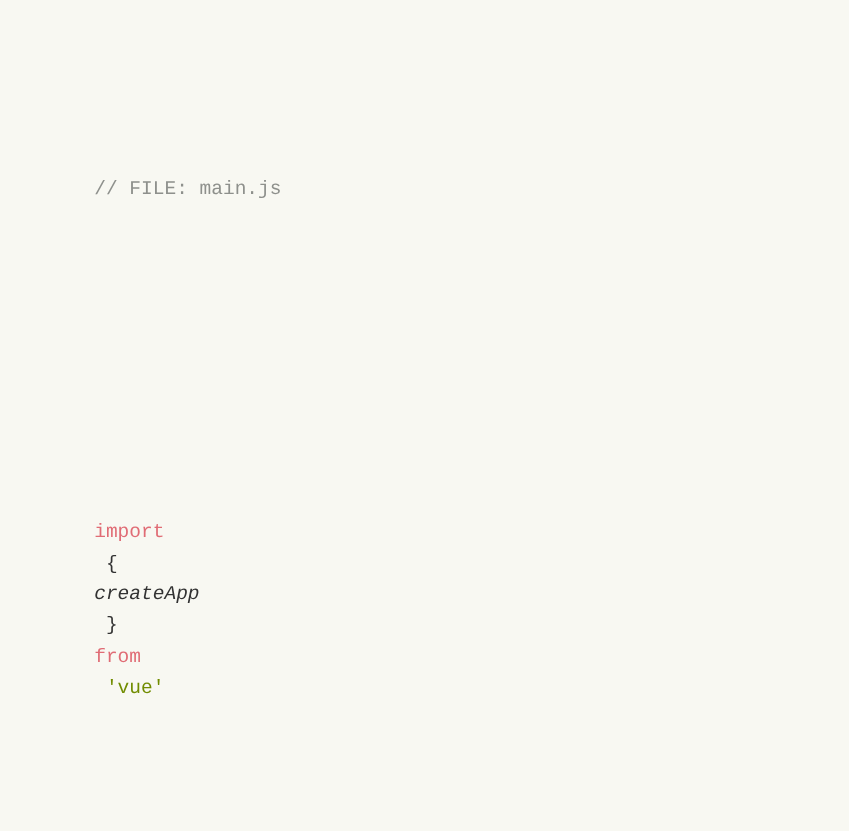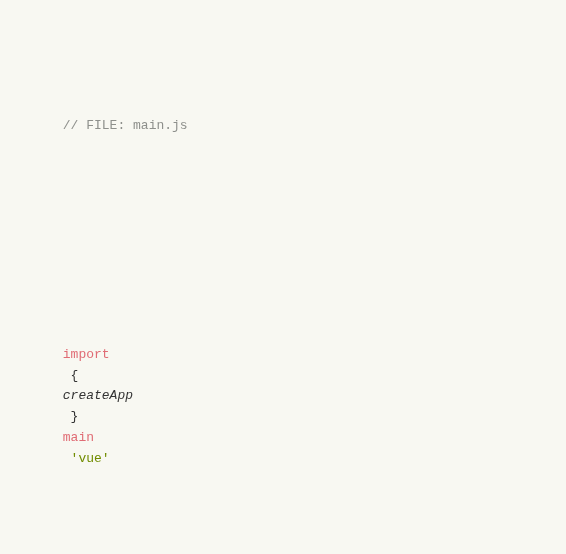--- a/index.html
+++ b/index.html
@@ -54,21 +54,21 @@
     </span>
 
     <span class="line"> </span>
 
     
     <span class="line">
       <span class="import-keyword">import</span>
       <span class="punctuation"> { </span>
       <span class="identifier">createApp</span>
       <span class="punctuation"> } </span>
-      <span class="from-keyword">main</span>
+      <span class="from-keyword">from</span>
       <span class="string-single"> 'vue'</span>
     </span>
 
     
     
 
     
 
     
     

